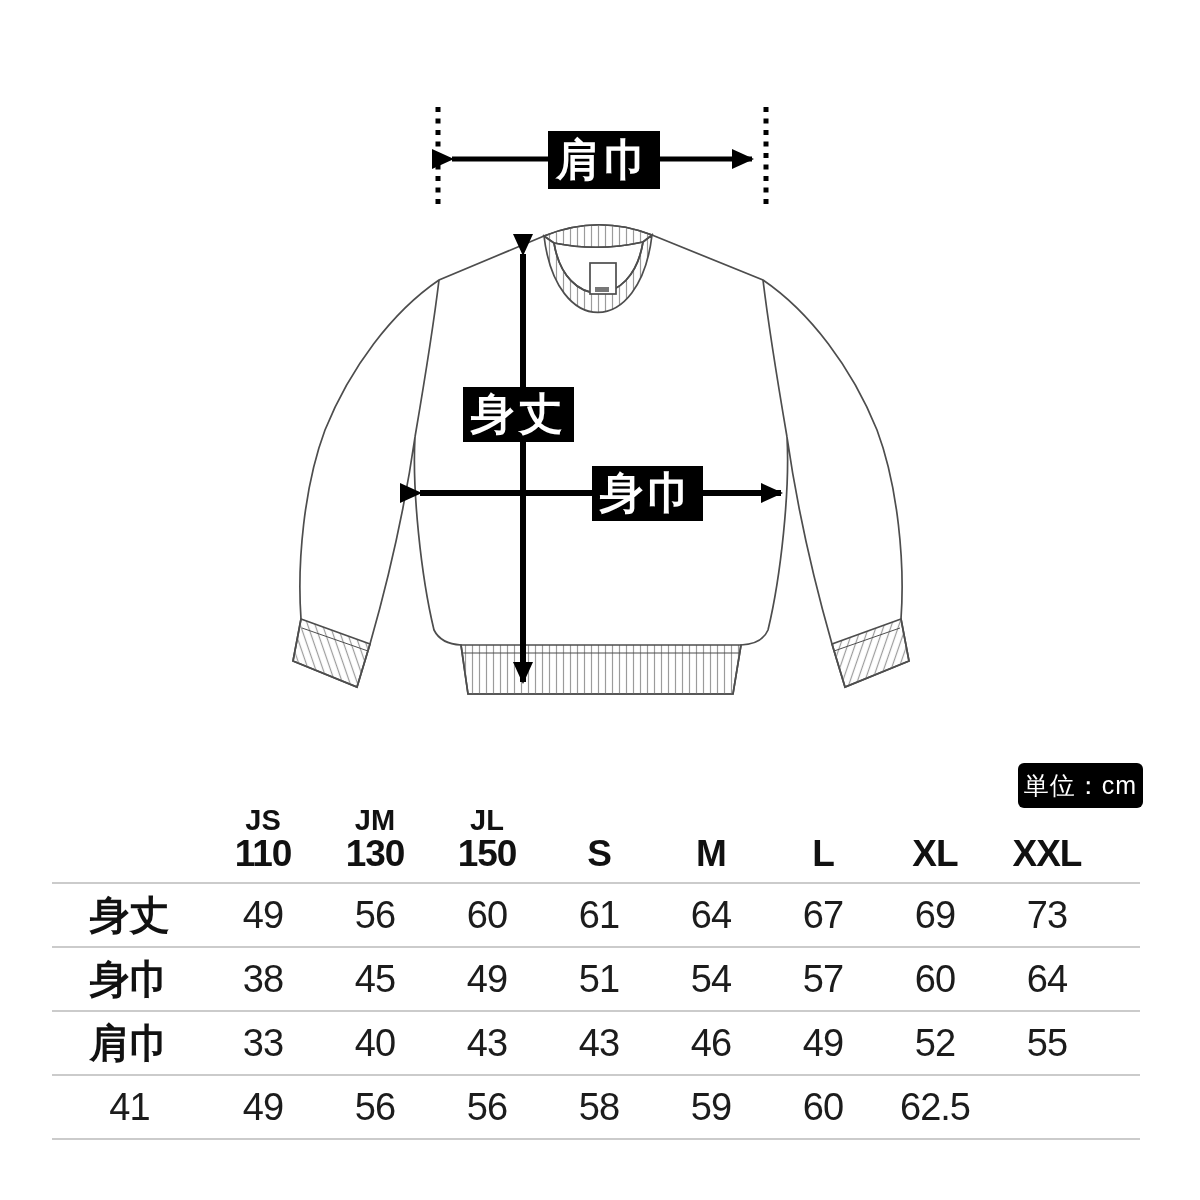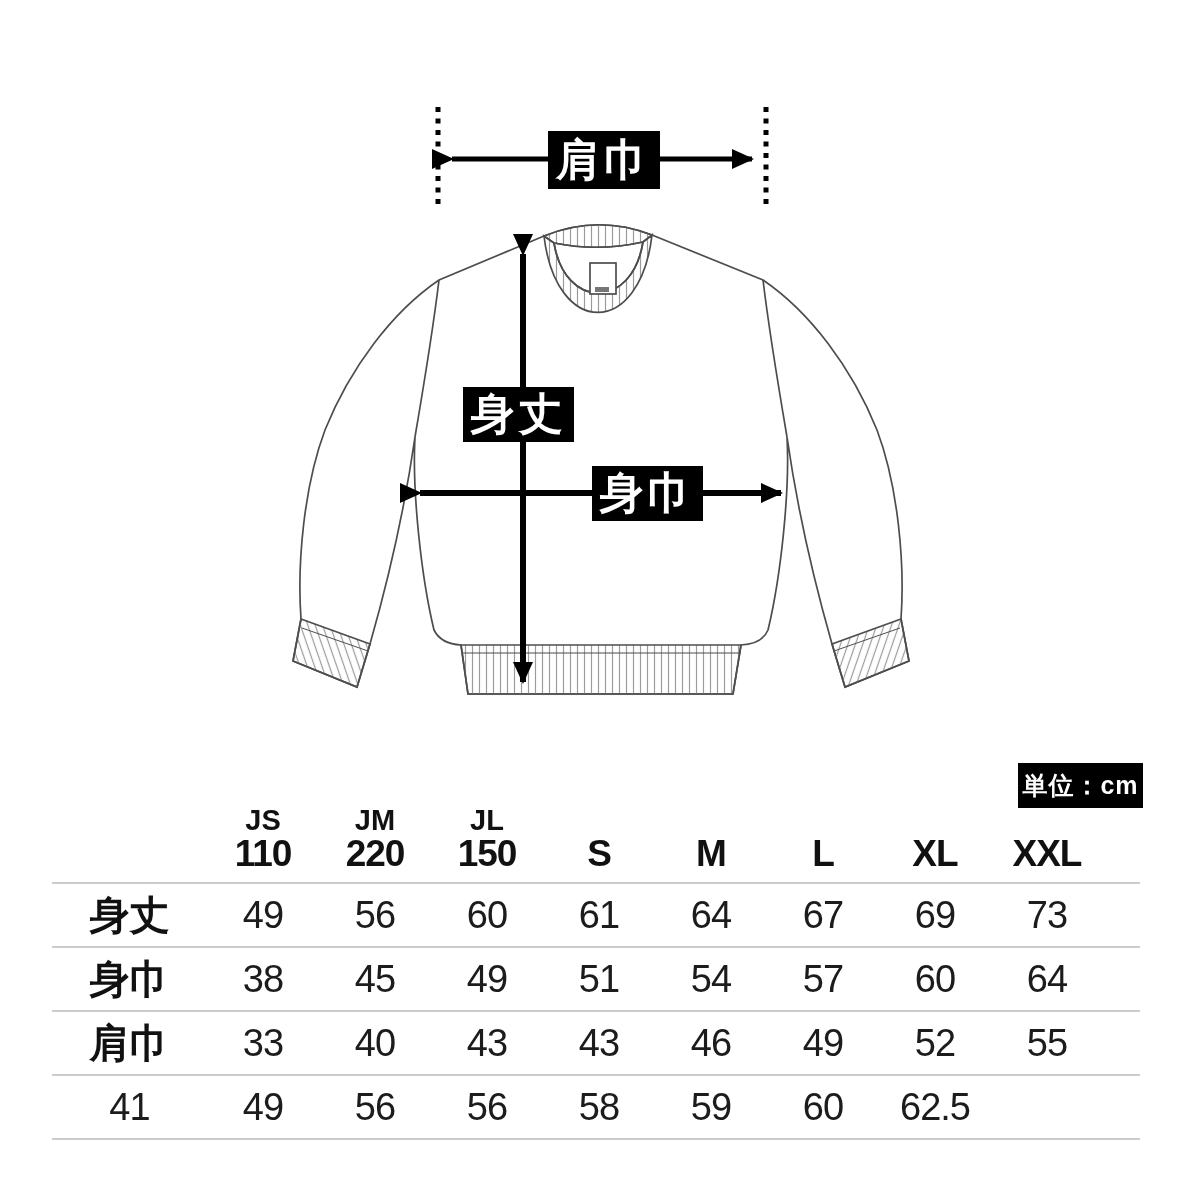--- a/index.html
+++ b/index.html
@@ -10,22 +10,22 @@
     position:absolute;background:#000;color:#fff;
     display:flex;align-items:center;justify-content:center;
     font-weight:bold;font-size:44px;letter-spacing:4px;z-index:5;
     font-family:"Liberation Sans",sans-serif;
   }
   #lbl-shoulder{left:548px;top:131px;width:112px;height:58px;}
   #lbl-length{left:463px;top:387px;width:111px;height:55px;}
   #lbl-width{left:592px;top:466px;width:111px;height:55px;}
   .unit-badge{
     position:absolute;left:1018px;top:763px;width:125px;height:45px;
-    background:#000;color:#fff;font-size:25px;font-weight:bold;
-    display:flex;align-items:center;justify-content:center;letter-spacing:1px;
+    background:#000;color:#fff;font-size:25px;font-weight:normal;
+    display:flex;align-items:center;justify-content:center;letter-spacing:1px;border-radius:6px;
   }
   .size-table{position:absolute;left:52px;top:797px;width:1088px;color:#111;}
   .t-row{
     display:grid;grid-template-columns:155px repeat(8,112px);
     align-items:center;height:62px;border-bottom:2px solid #cbcbcb;
   }
   .t-row.t-head{height:85px;align-items:end;}
   .th{text-align:center;font-weight:bold;line-height:1.02;padding-bottom:9px;}
   .th-top{font-size:29px;}
   .th-bot{font-size:37px;letter-spacing:-1px;}
@@ -117,21 +117,21 @@
 
   <div class="size-table">
     <div class="t-row t-head">
       <div class="th"></div>
       <div class="th">
         <div class="th-top">JS</div>
         <div class="th-bot">110</div>
       </div>
       <div class="th">
         <div class="th-top">JM</div>
-        <div class="th-bot">220</div>
+        <div class="th-bot">130</div>
       </div>
       <div class="th">
         <div class="th-top">JL</div>
         <div class="th-bot">150</div>
       </div>
       <div class="th">
         <div class="th-top"></div>
         <div class="th-bot">S</div>
       </div>
       <div class="th">

